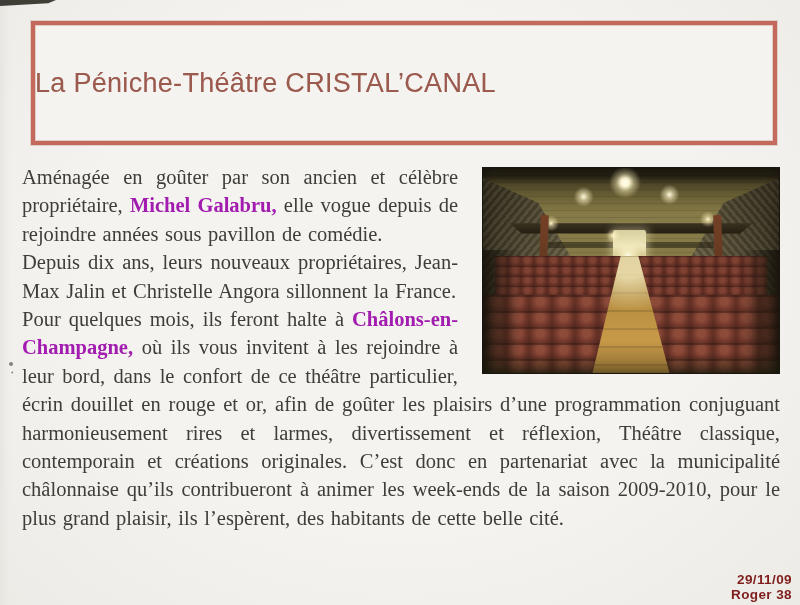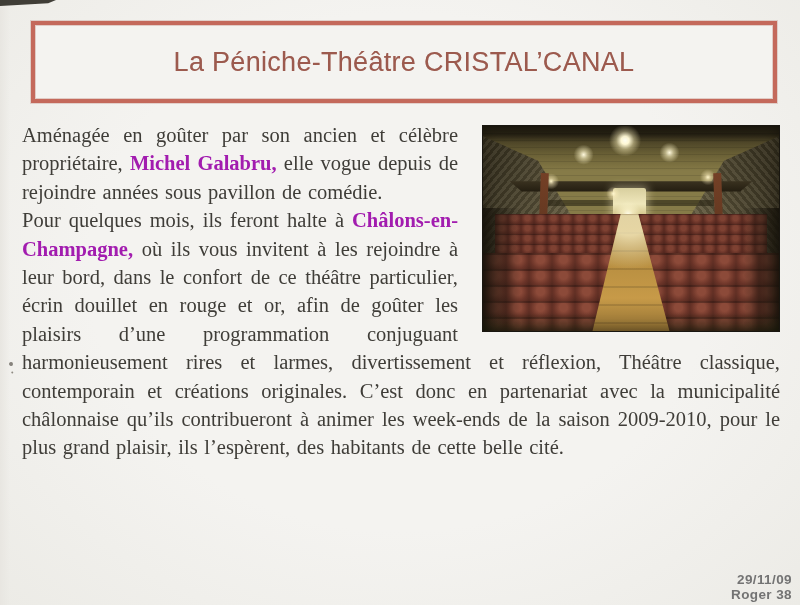--- a/index.html
+++ b/index.html
@@ -24,25 +24,25 @@
   .margin-mark{
     position:absolute;left:9px;top:362px;width:4px;height:4px;
     background:#6d6962;border-radius:50%;
     box-shadow:3px 8px 0 -1px #767268;
     transform:rotate(12deg);opacity:.8;
   }
 
   
   .title-box{
     box-sizing:border-box;
-    margin:21px 0 0 31px;width:746px;height:82px;
+    margin:21px 0 0 31px;width:746px;height:124px;
     border:4px solid #c4695b;
     box-shadow:0 0 0 1px #a3544736, inset 0 0 0 1px #a9574a42;
     background:#f4f3f0;
-    display:flex;flex-direction:column;justify-content:center;align-items:center;
+    display:flex;flex-direction:column;justify-content:center;align-items:flex-start;
     gap:5px;
   }
   .title-line{
     font-family:"Liberation Sans", sans-serif;
     font-size:27px;line-height:32px;font-weight:400;
     color:#9c5a4e;letter-spacing:.3px;
     text-shadow:0 0 .6px #9c5a4e55;
     white-space:nowrap;
   }
 
@@ -163,21 +163,21 @@
     inset:0;
     box-shadow:inset 0 0 14px rgba(15,12,6,.55);
   }
 
   
   .signature{
     position:absolute;right:8px;bottom:3px;
     text-align:right;
     font-family:"Liberation Sans", sans-serif;
     font-weight:700;font-size:13.5px;line-height:14.5px;
-    color:#737373;letter-spacing:.4px;
+    color:#7f1d1d;letter-spacing:.4px;
   }
 </style>
 </head>
 <body>
 
 <div class="page">
 
   <div class="artifact-tl"></div>
   <div class="margin-mark"></div>
 
@@ -201,20 +201,21 @@
       <div class="ph-seats-near"></div>
       <div class="ph-side-shade-l"></div>
       <div class="ph-side-shade-r"></div>
       <div class="ph-floor-shadow"></div>
       <div class="ph-aisle"></div>
       <div class="ph-vignette"></div>
     </div>
 
     <p><span>Aménagée en goûter par son ancien et célèbre propriétaire, </span><span class="bd">Michel Galabru,</span><span> elle vogue depuis de rejoindre années sous pavillon de comédie.</span></p>
 
+    <p><span>Depuis dix ans, leurs nouveaux propriétaires, Jean-Max Jalin et Christelle Angora sillonnent la France.</span></p>
 
     <p><span>Pour quelques mois, ils feront halte à </span><span class="bd">Châlons-en-Champagne,</span><span> où ils vous invitent à les rejoindre à leur bord, dans le confort de ce théâtre particulier, écrin douillet en rouge et or, afin de goûter les plaisirs d’une programmation conjuguant harmonieusement rires et larmes, divertissement et réflexion, Théâtre classique, contemporain et créations originales. C’est donc en partenariat avec la municipalité châlonnaise qu’ils contribueront à animer les week-ends de la saison 2009-2010, pour le plus grand plaisir, ils l’espèrent, des habitants de cette belle cité.</span></p>
 
   </div>
 
   <div class="signature">
     <div>29/11/09</div>
     <div>Roger 38</div>
   </div>
 

